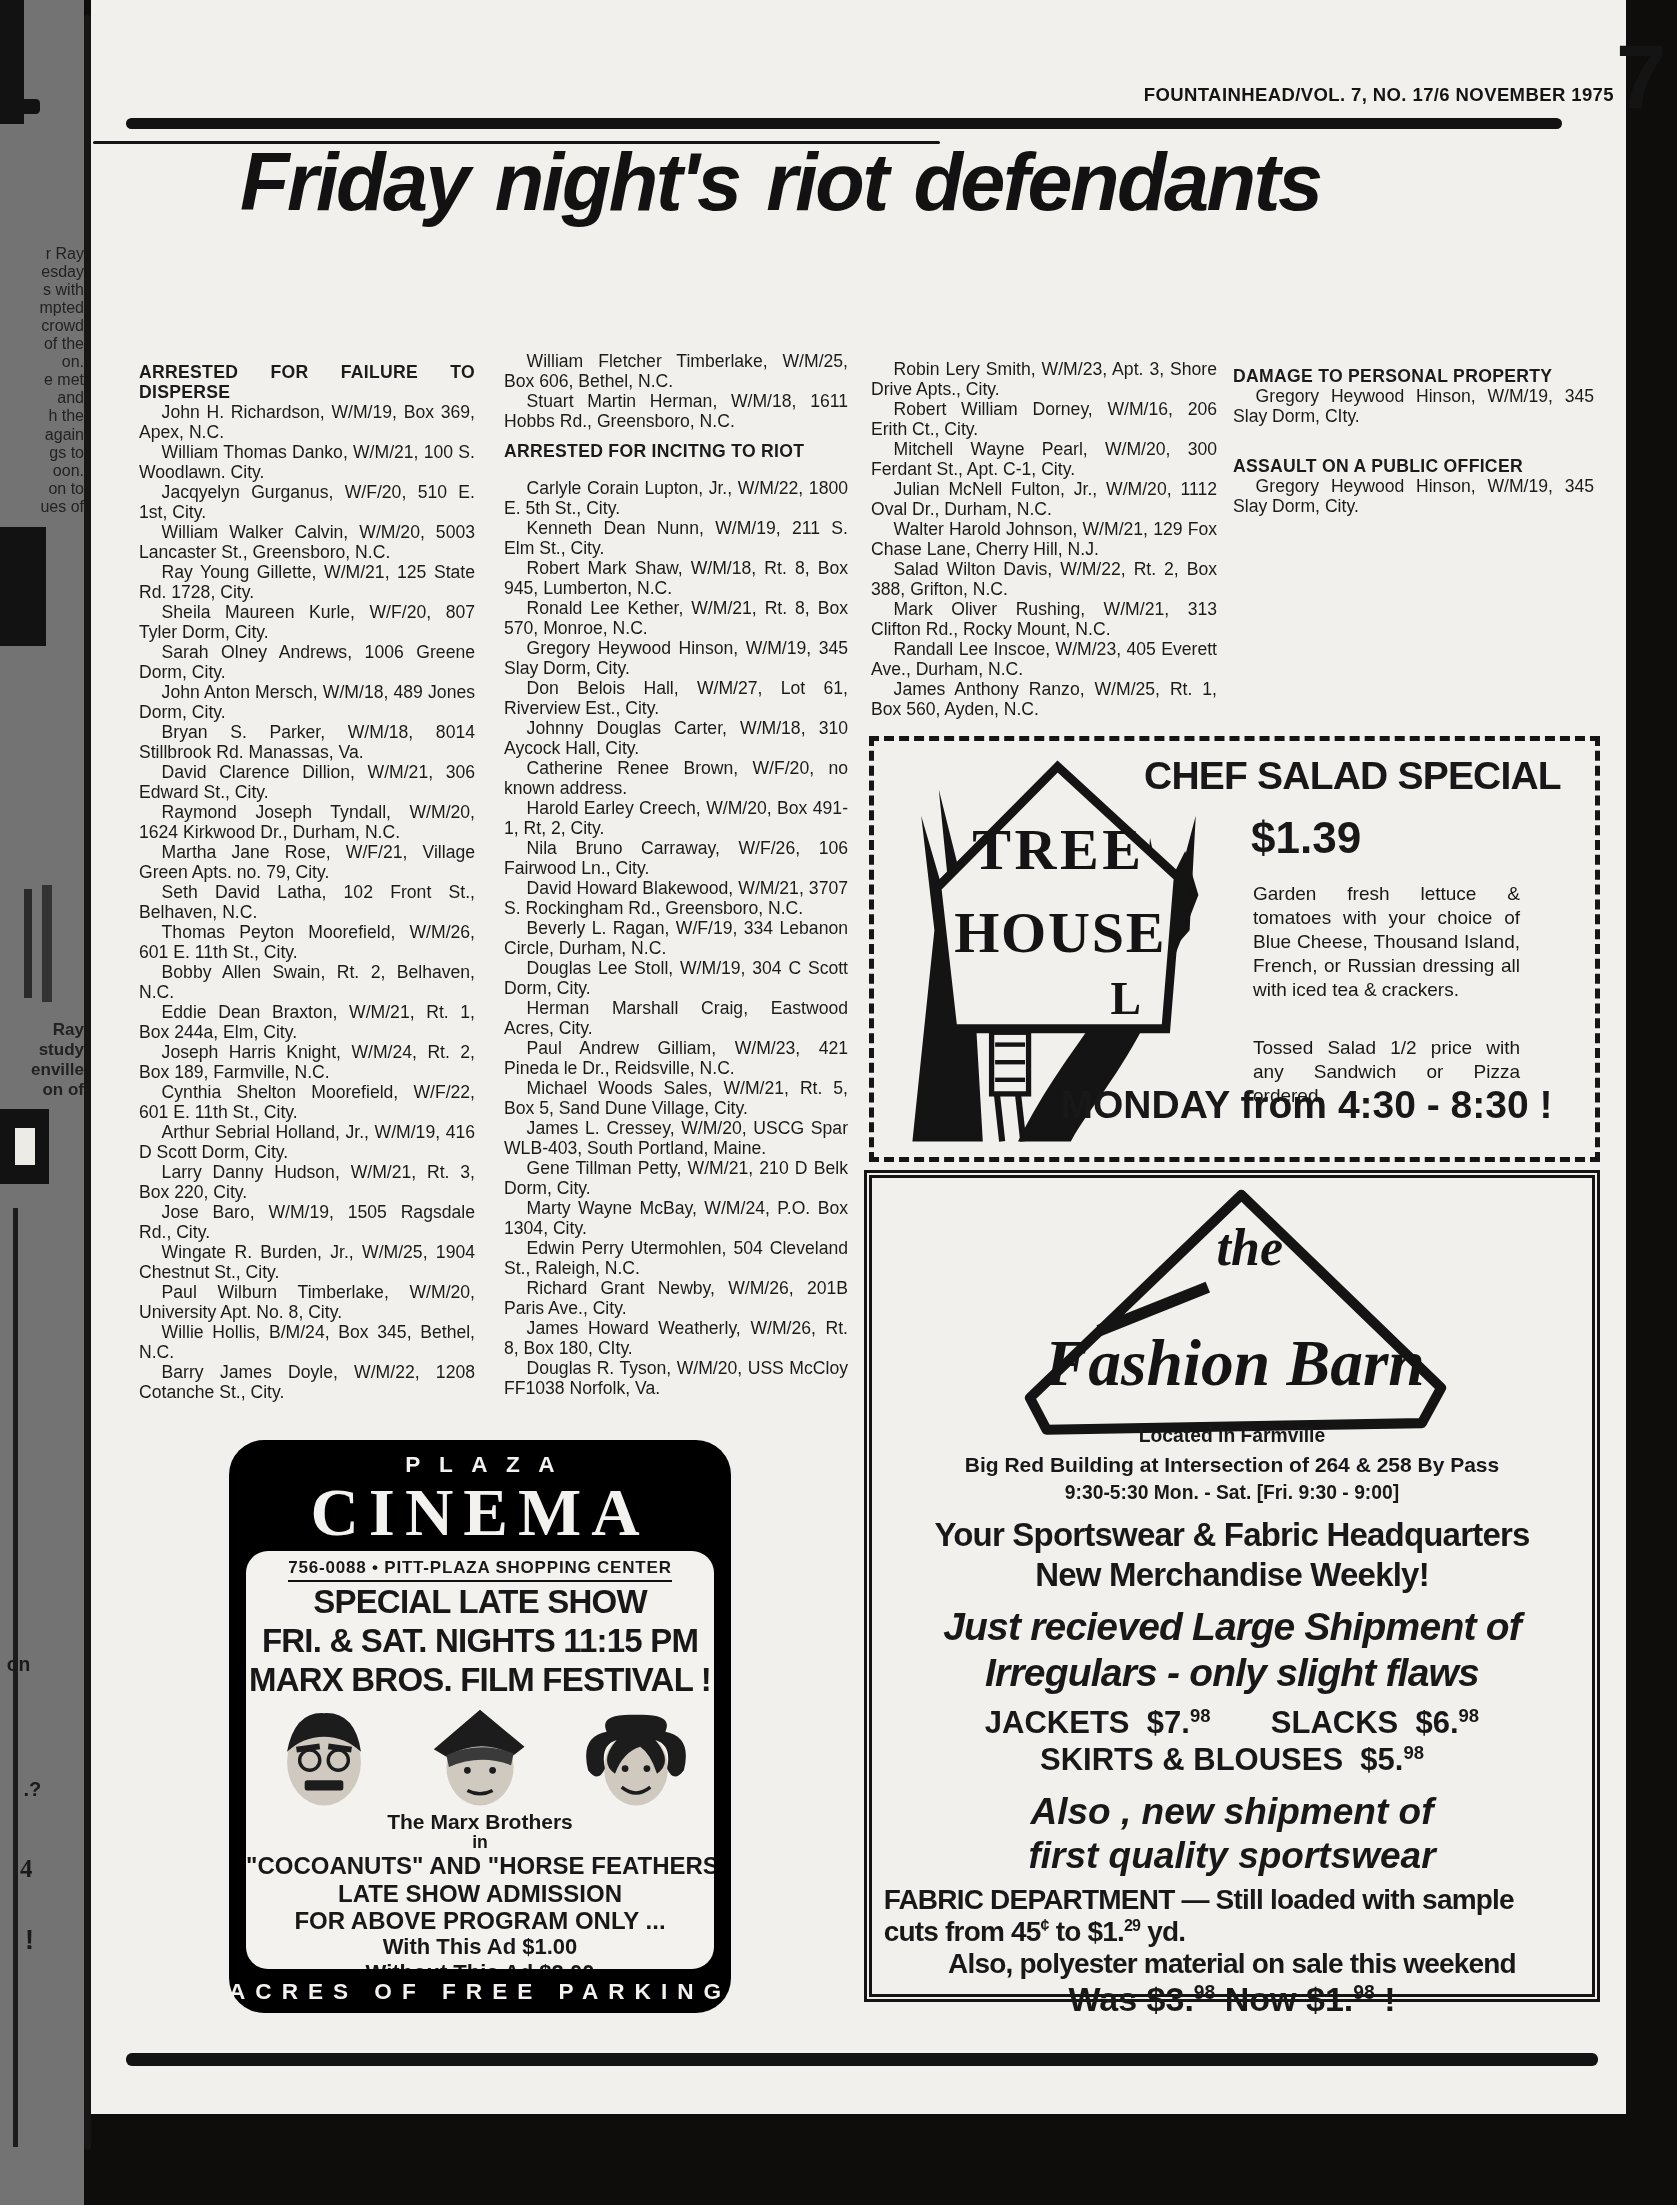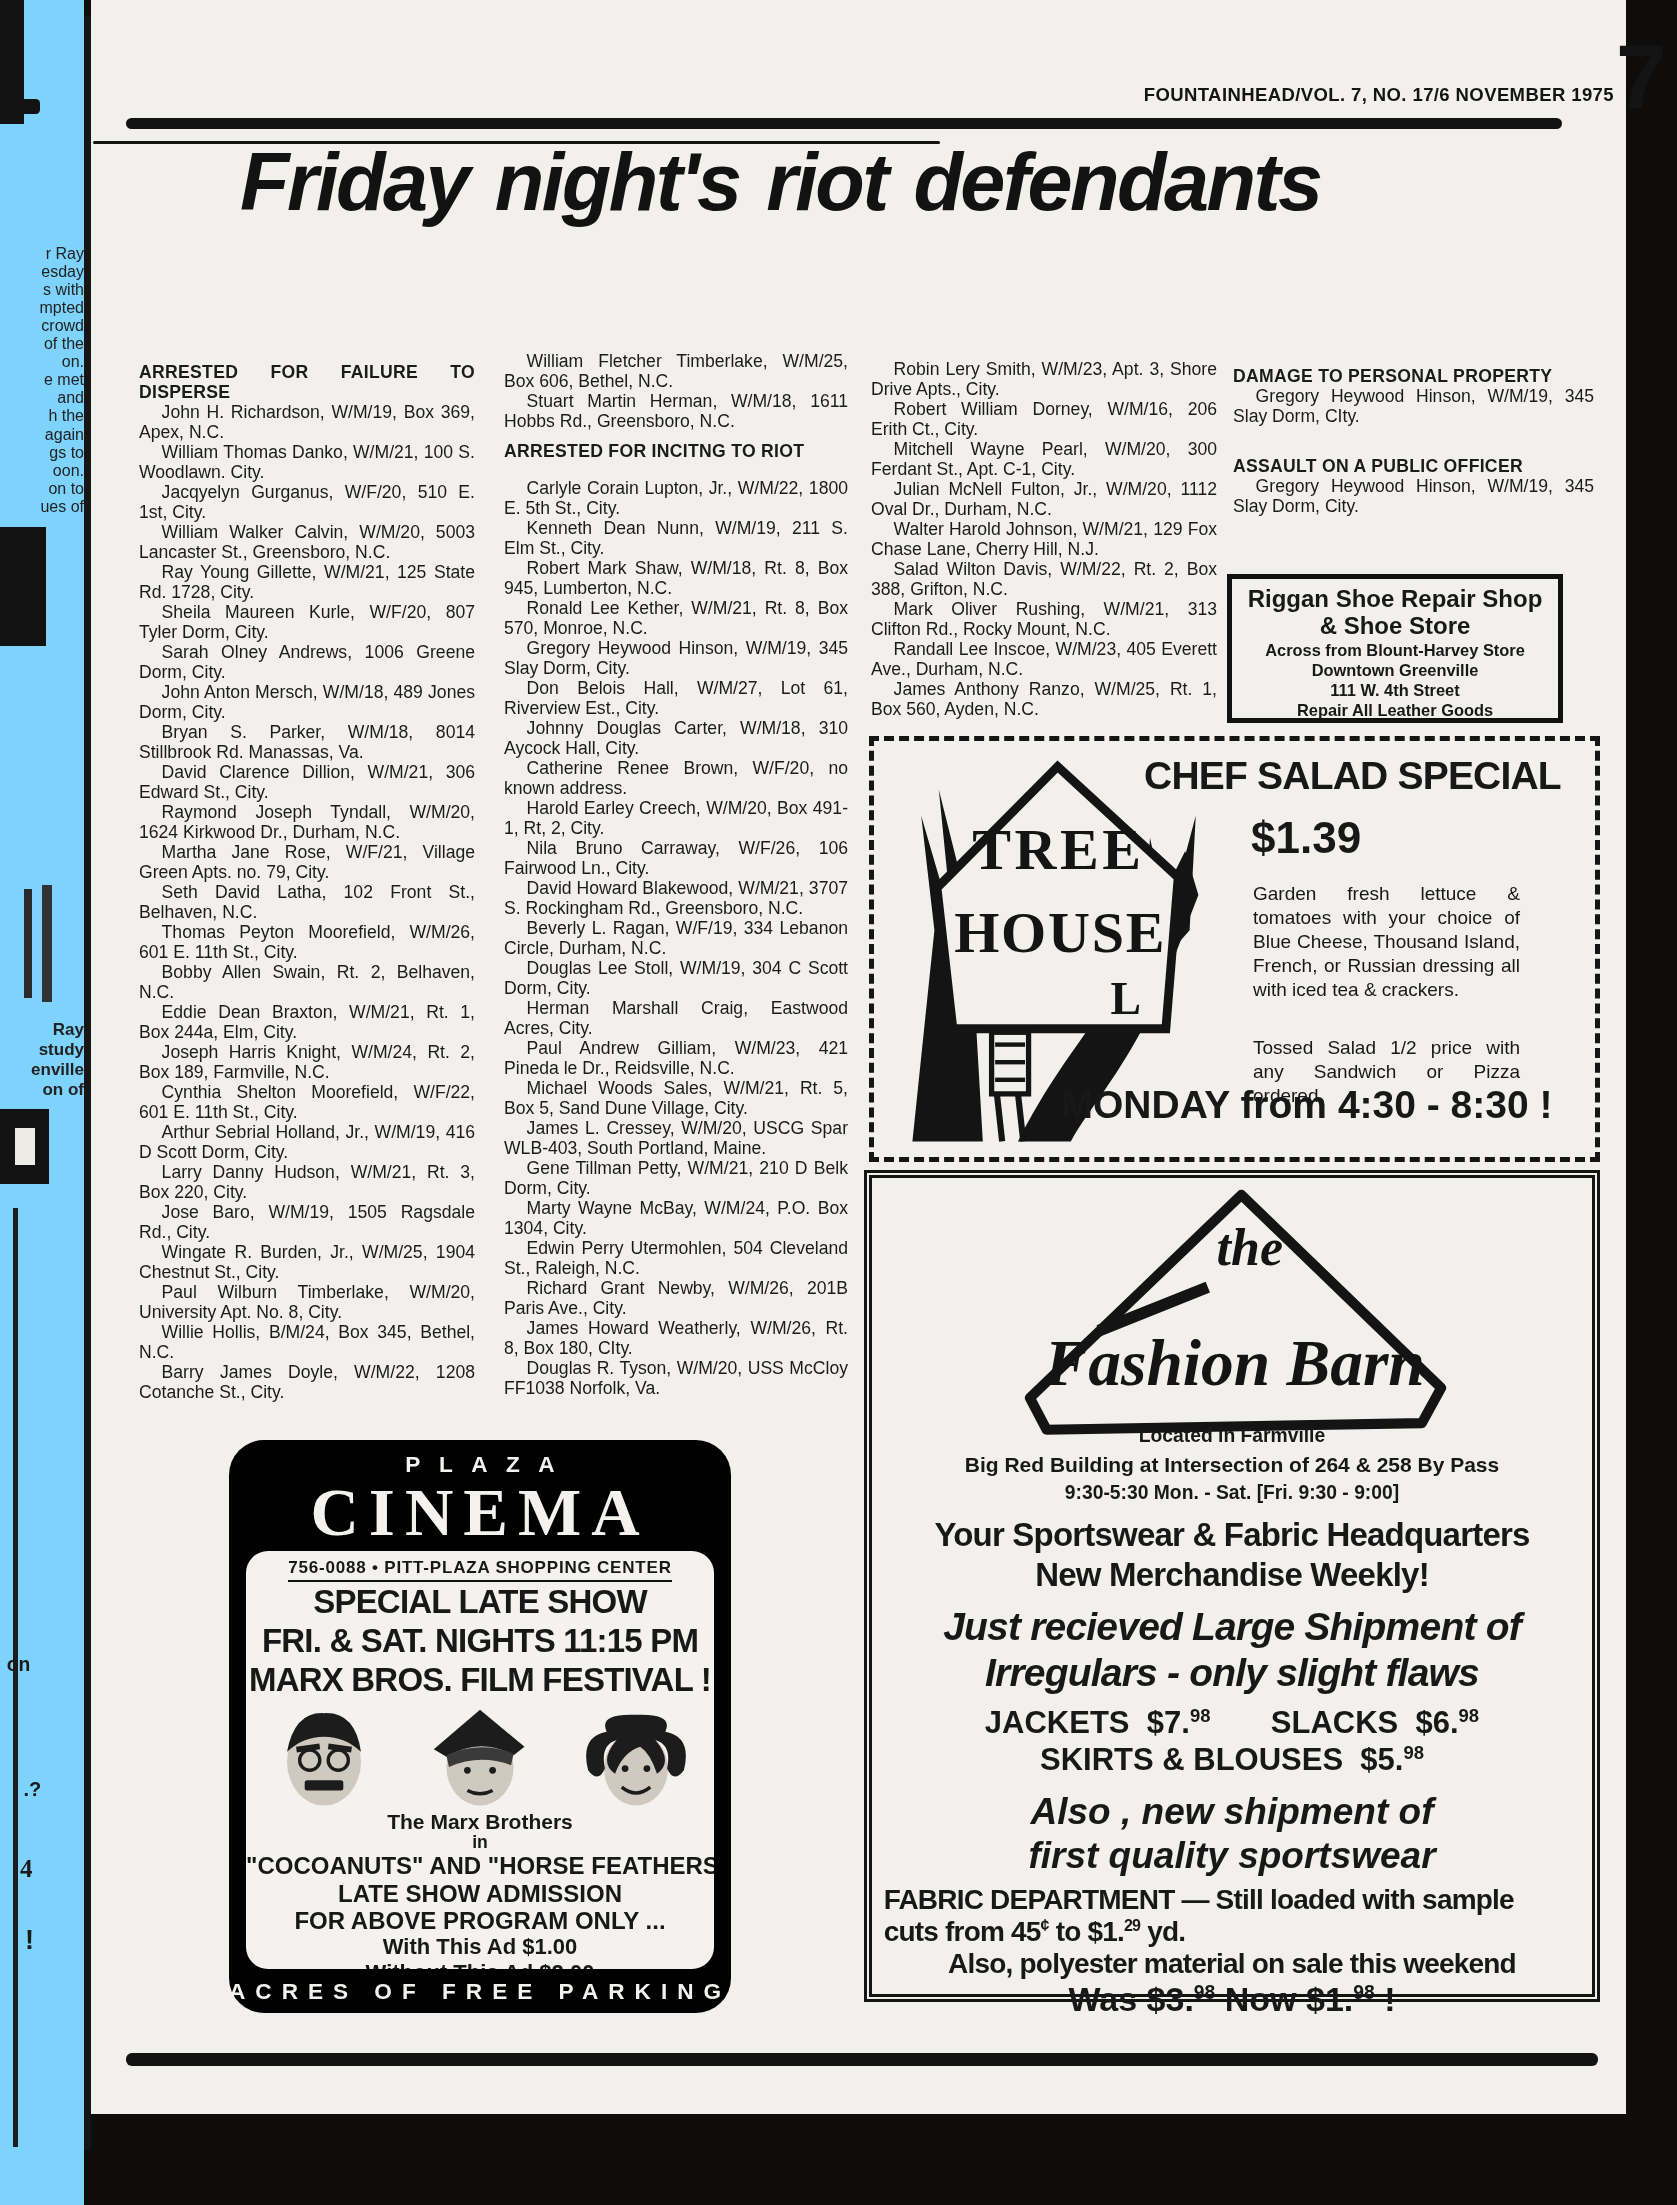--- a/index.html
+++ b/index.html
@@ -1,20 +1,20 @@
 <!DOCTYPE html>
 <html style="font-size:13.4px"><head>
 <meta charset="utf-8">
 <style>
   html,body{margin:0;padding:0;background:#0b0b0b;}
   .canvas{position:relative;width:1678px;height:2205px;background:#0e0d0c;overflow:hidden;
           font-family:"Liberation Sans",sans-serif;color:#181818;}
   
   .sheet{position:absolute;left:91px;top:0;width:1535px;height:2114px;background:#f2f0ec;}
-  .torn-strip{position:absolute;left:0;top:0;width:84px;height:2205px;background:#7dd3fc;}
+  .torn-strip{position:absolute;left:0;top:0;width:84px;height:2205px;background:#737373;}
   .seam{position:absolute;left:84px;top:15px;width:6.7px;height:2135px;background:#161616;border-radius:3.4px;}
   
   .frag-line{position:absolute;right:8.4px;text-align:right;font-size:16px;line-height:18px;color:#222;white-space:nowrap;}
   .blob{position:absolute;background:#121212;}
   .frag-bit{position:absolute;color:#1a1a1a;font-weight:bold;}
   
   .masthead{position:absolute;left:755px;top:84px;width:768px;text-align:right;
             font-size:18.5px;font-weight:bold;letter-spacing:0.4px;color:#141414;}
   .pagenum{position:absolute;left:1525px;top:25px;font-size:91px;font-weight:bold;color:#141414;}
   .rule{position:absolute;background:#131313;border-radius:5.9px;}
@@ -218,28 +218,20 @@
         </div>
     </div>
 
     <div class="ncol" style="left:1142px;top:366px;width:361px;">
       <p class="col-head">DAMAGE TO PERSONAL PROPERTY</p>
       <p>Gregory Heywood Hinson, W/M/19, 345 Slay Dorm, CIty.</p>
       <p class="col-head" style="margin-top:30px;">ASSAULT ON A PUBLIC OFFICER</p>
       <p>Gregory Heywood Hinson, W/M/19, 345 Slay Dorm, City.</p>
     </div>
 
-    <div class="riggan" style="left:1136px;top:574px;">
-      <div class="t1">Riggan Shoe Repair Shop</div>
-      <div class="t2">&amp; Shoe Store</div>
-      <div class="ln">Across from Blount-Harvey Store</div>
-      <div class="ln">Downtown Greenville</div>
-      <div class="ln">111 W. 4th Street</div>
-      <div class="ln">Repair All Leather Goods</div>
-    </div>
 
     <div class="treehouse" style="left:778px;top:736px;">
       <svg width="352" height="394" viewBox="0 0 400 445" style="position:absolute;left:11.7px;top:11.7px;">
         <path d="M30 440 L55 200 L40 70 L75 190 L60 40 L95 180 L110 440 Z" fill="#141414"></path>
         <path d="M150 440 C200 340 250 300 295 200 L340 110 L355 160 L320 250 C280 350 235 395 210 440 Z" fill="#141414"></path>
         <path d="M300 95 L320 190 L352 70 L345 200 L310 240 L295 170 Z" fill="#141414"></path>
         <polygon points="195,14 58,152 76,312 318,312 332,140" fill="#f2f0ec" stroke="#141414" stroke-width="10"></polygon>
         <text x="196" y="130" text-anchor="middle" font-family="Liberation Serif,serif" font-weight="bold" font-size="66" letter-spacing="4" fill="#141414">TREE</text>
         <text x="198" y="225" text-anchor="middle" font-family="Liberation Serif,serif" font-weight="bold" font-size="66" letter-spacing="2" fill="#141414">HOUSE</text>
         <text x="255" y="295" font-family="Liberation Serif,serif" font-weight="bold" font-size="52" fill="#141414">L</text>

